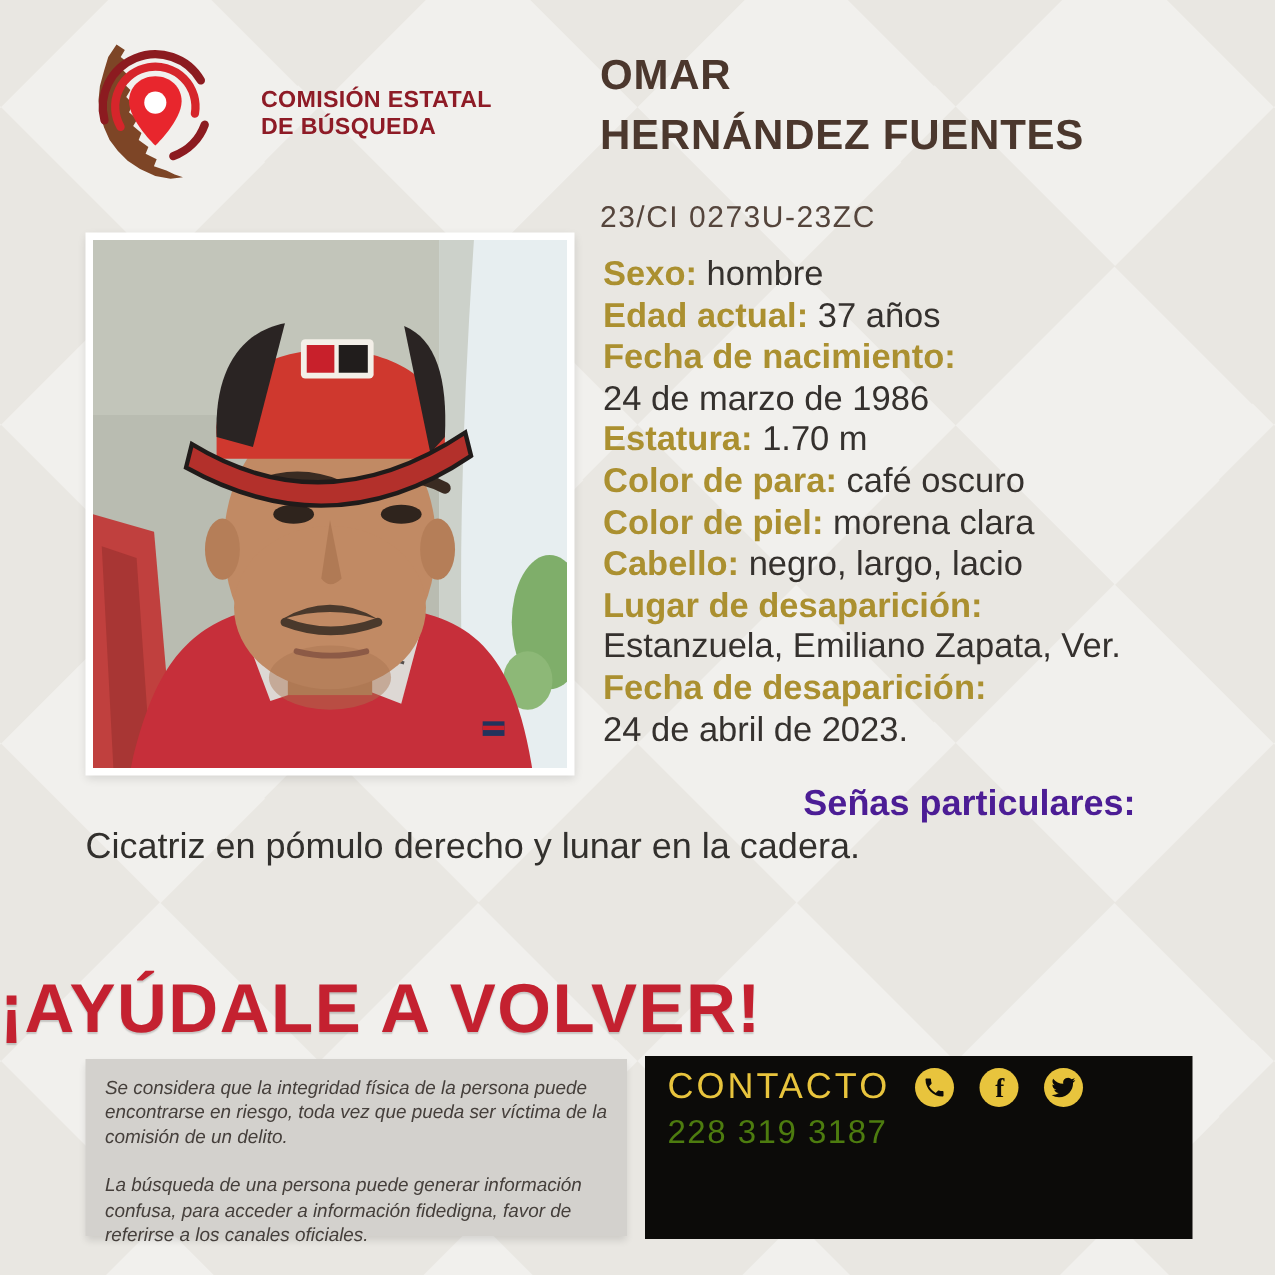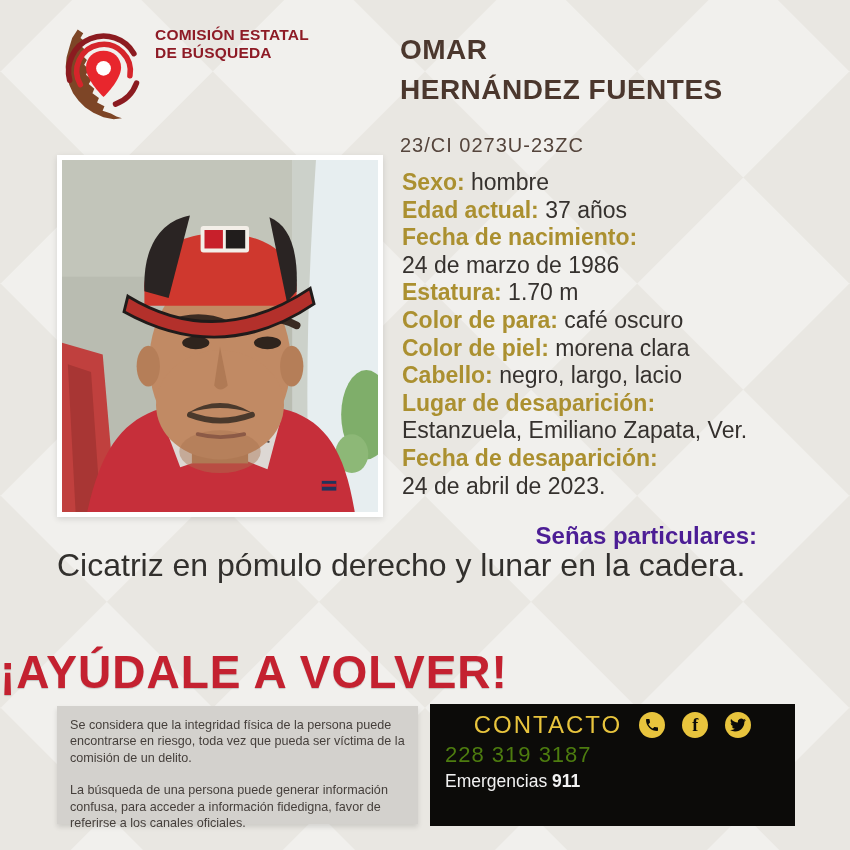--- a/index.html
+++ b/index.html
@@ -18,21 +18,21 @@
       conic-gradient(rgba(255,255,255,.5) 90deg,transparent 90deg 180deg,
                      rgba(255,255,255,.5) 180deg 270deg,transparent 270deg);
     background-size:300px 300px;
     transform:rotate(45deg);
     opacity:.75;
     pointer-events:none;
   }
   .layer{position:absolute;}
 
   
-  .logo-wrap{left:50px;top:26px;display:flex;gap:9px;}
+  .logo-wrap{left:50px;top:26px;display:flex;align-items:center;gap:28px;}
   .logo-text{color:#8e1b26;font-weight:700;font-size:15.5px;line-height:18px;letter-spacing:.2px;}
   .name-block{left:400px;top:30px;width:440px;color:#4b372d;}
   .name-line{font-size:28px;line-height:40px;font-weight:700;letter-spacing:.5px;}
   .case-id{margin-top:24px;font-size:20px;letter-spacing:1px;color:#55453c;font-weight:400;}
 
   
   .photo-frame{
     left:57px;top:155px;width:326px;height:362px;
     background:#ffffff;padding:5px;box-sizing:border-box;
     box-shadow:0 2px 6px rgba(0,0,0,.12);
@@ -40,44 +40,44 @@
   .photo-frame svg{display:block;width:100%;height:100%;}
 
   
   .details{left:402px;top:169px;width:440px;font-size:23px;line-height:27.6px;color:#35312e;}
   .details .lbl{color:#ab9030;font-weight:700;}
   .details .block-lbl{display:block;}
 
   
   .senas{left:57px;top:521px;width:700px;}
   .senas .lbl{color:#4c1d95;font-weight:700;font-size:24px;line-height:29px;text-align:right;}
-  .senas .val{color:#32302d;font-size:32px;line-height:30px;}
+  .senas .val{color:#32302d;font-size:24px;line-height:30px;}
 
   
   .cta{
     left:0;top:645px;width:850px;text-align:left;
     font-size:46px;font-weight:800;letter-spacing:1px;color:#c42130;
     text-shadow:0 1px 1px rgba(0,0,0,.18);
   }
 
   
   .disclaimer-box{
     left:57px;top:706px;width:361px;height:118px;box-sizing:border-box;
     background:#d3d1cd;padding:11px 13px;
     font-size:12.6px;line-height:16.4px;color:#453f3b;
     box-shadow:0 3px 5px rgba(0,0,0,.12);
   }
-  .disclaimer-box p{margin:0 0 16px 0;}
+  .disclaimer-box p{margin:0 0 16px 0;font-style:italic;}
   .disclaimer-box p:last-child{margin-bottom:0;}
 
   .contact-box{
     left:430px;top:704px;width:365px;height:122px;box-sizing:border-box;
     background:#0c0b09;color:#f2f2f2;padding:7px 15px 0 15px;
   }
-  .contact-row{display:flex;align-items:center;gap:17px;justify-content:center;}
+  .contact-row{display:flex;align-items:center;gap:17px;}
   .contact-title{color:#e8c43d;font-size:24px;letter-spacing:2px;font-weight:500;line-height:28px;}
   .soc-icon{
     width:26px;height:26px;border-radius:50%;background:#e8c43d;
     display:inline-flex;align-items:center;justify-content:center;flex:0 0 auto;
   }
   .soc-icon svg{width:16px;height:16px;fill:#0c0b09;}
   .soc-icon.fb{font-weight:800;font-size:18px;color:#0c0b09;font-family:"Liberation Serif",serif;}
   .contact-phone{color:#4d7c0f;font-size:22px;font-weight:400;letter-spacing:1px;line-height:32px;}
   .contact-email{font-size:17.5px;line-height:24px;margin-top:2px;}
   .contact-emerg{font-size:17.5px;line-height:21px;}
@@ -192,18 +192,14 @@
       <span class="soc-icon fb">
           <span>f</span>
         </span>
       <span class="soc-icon">
         <svg viewBox="0 0 24 24">
             <path d="M23.95 4.57a10 10 0 01-2.82.77 4.96 4.96 0 002.16-2.72c-.95.56-2 .96-3.13 1.19a4.92 4.92 0 00-8.38 4.48A13.94 13.94 0 011.64 3.16a4.82 4.82 0 00-.67 2.48c0 1.71.87 3.21 2.19 4.1a4.9 4.9 0 01-2.23-.62v.06a4.92 4.92 0 003.95 4.83 5 5 0 01-2.21.08 4.94 4.94 0 004.6 3.42 9.87 9.87 0 01-6.1 2.1c-.39 0-.78-.02-1.17-.07a14 14 0 007.56 2.21c9.05 0 14-7.5 14-13.99 0-.21 0-.42-.02-.63a9.94 9.94 0 002.41-2.56z"></path>
           </svg>
       </span>
     </div>
     <div class="contact-phone">228 319 3187</div>
-    <div class="contact-emerg">
-      <span>Emergencias</span>
-      <b>911</b>
-    </div>
   </div>
 </div>
 
 </body></html>

